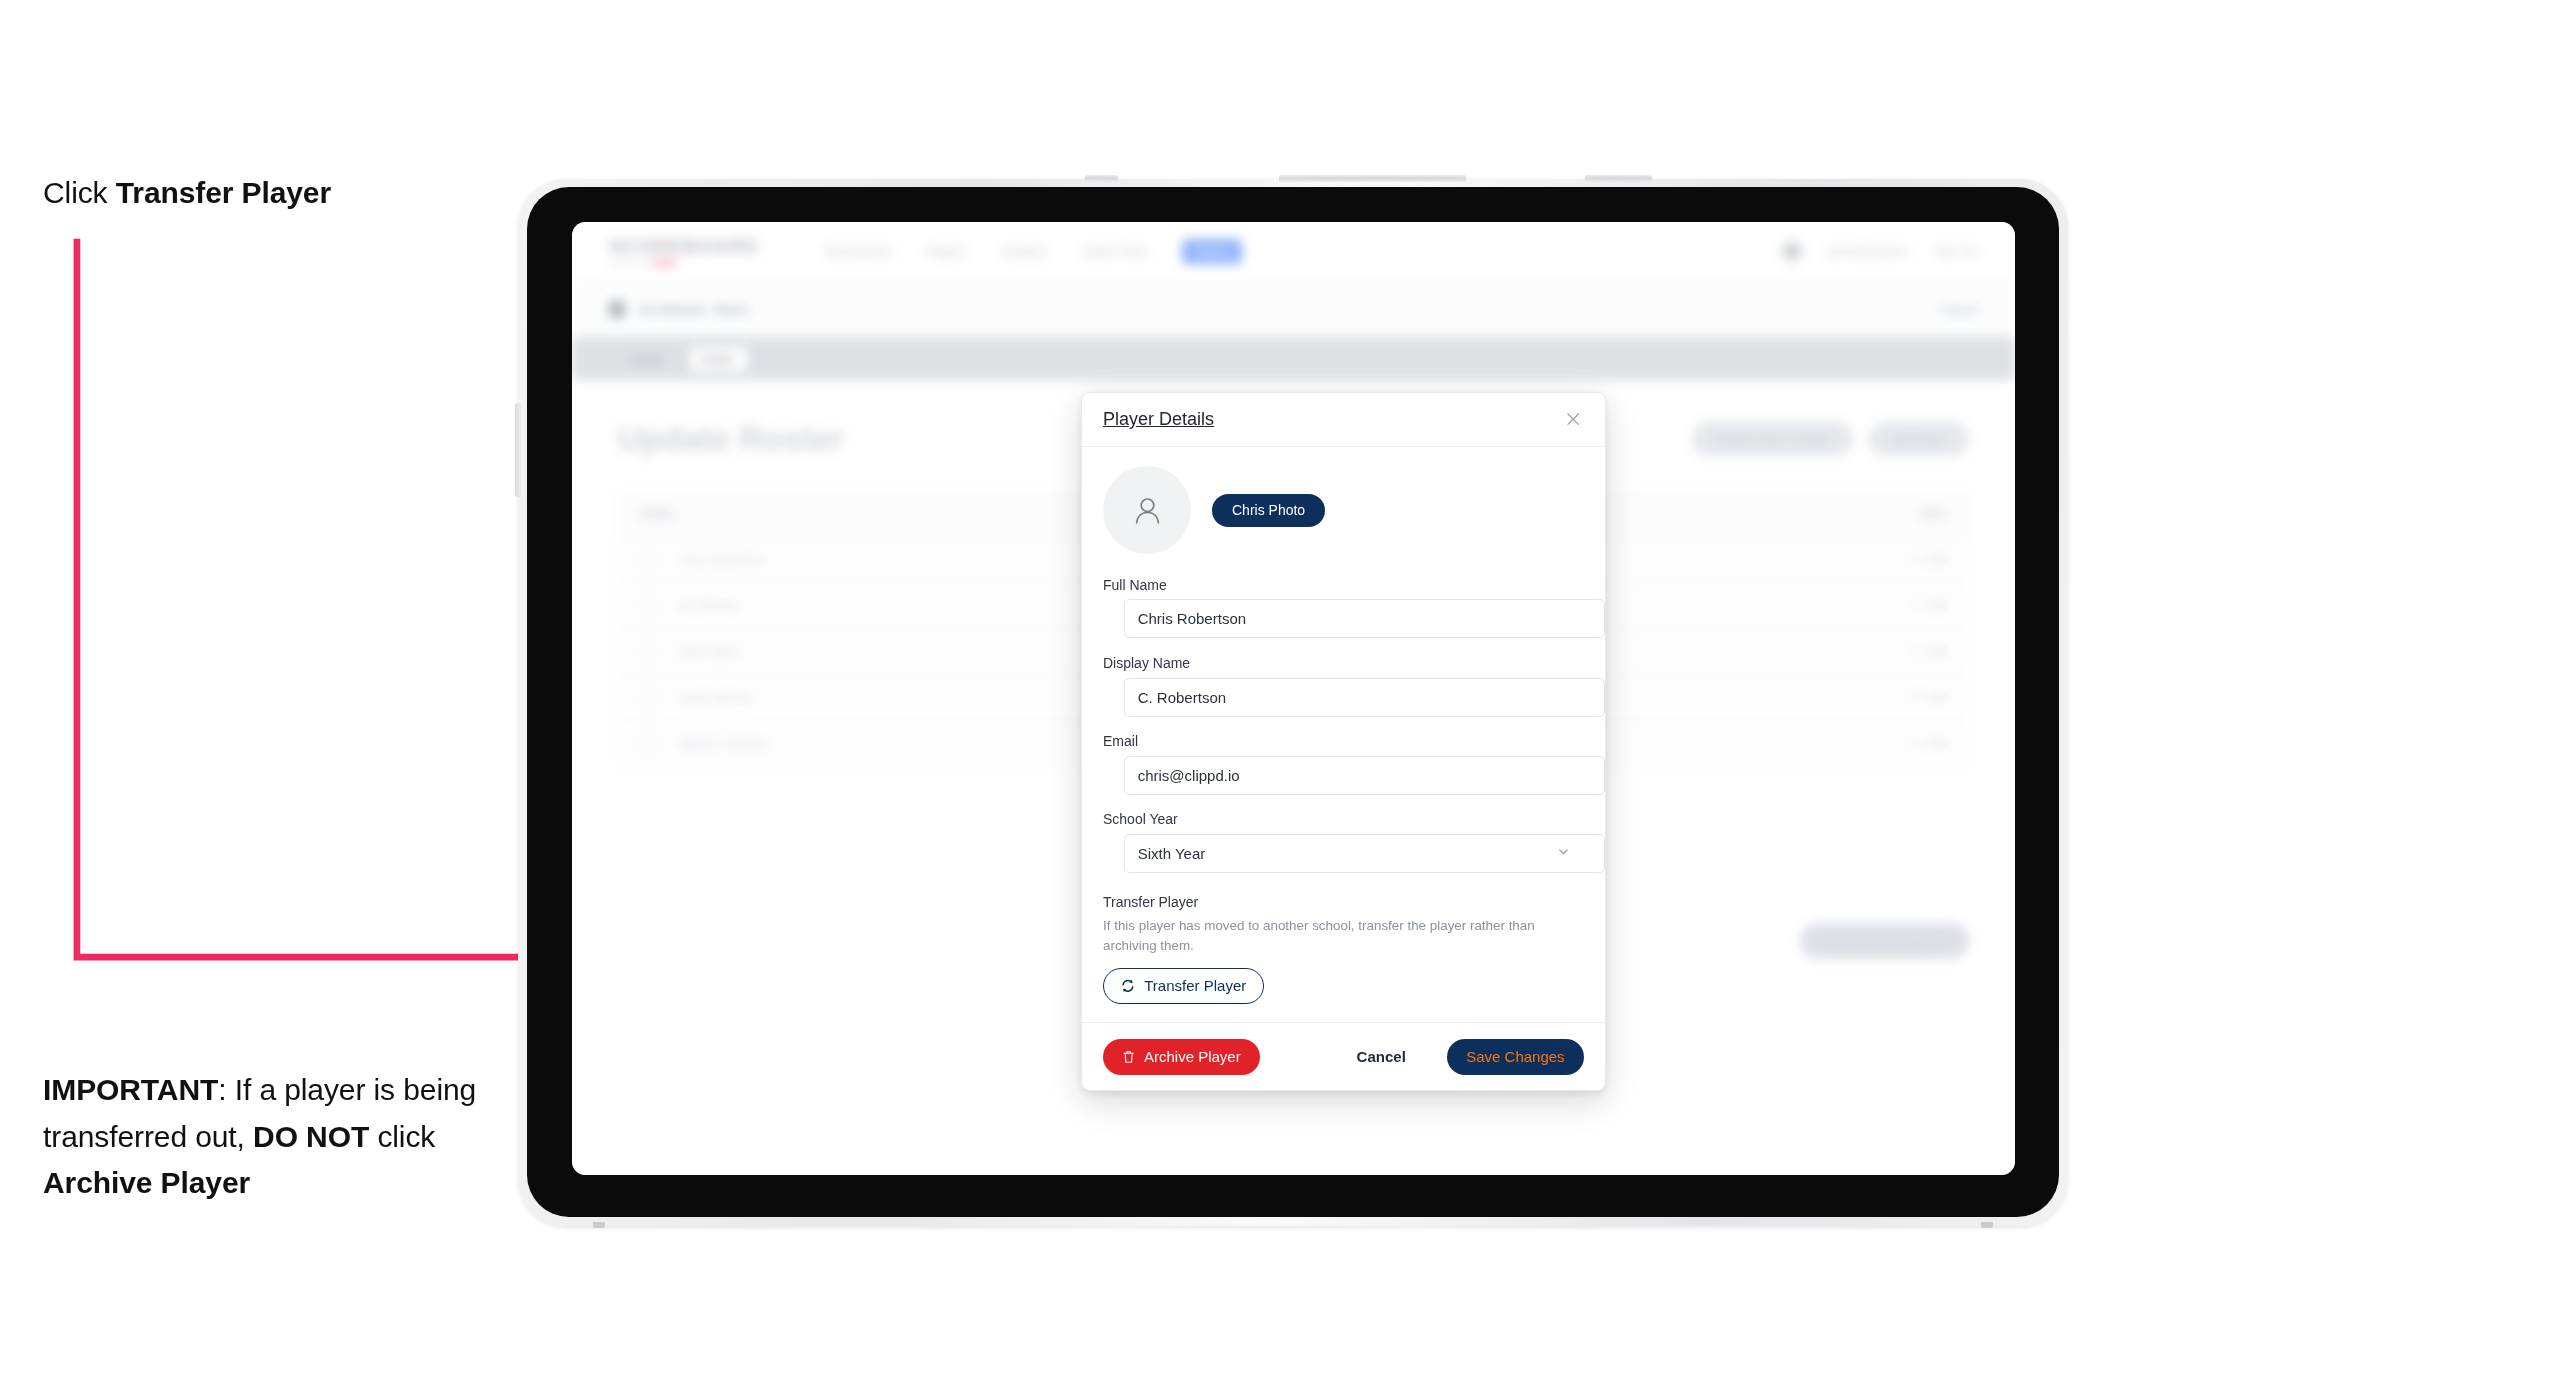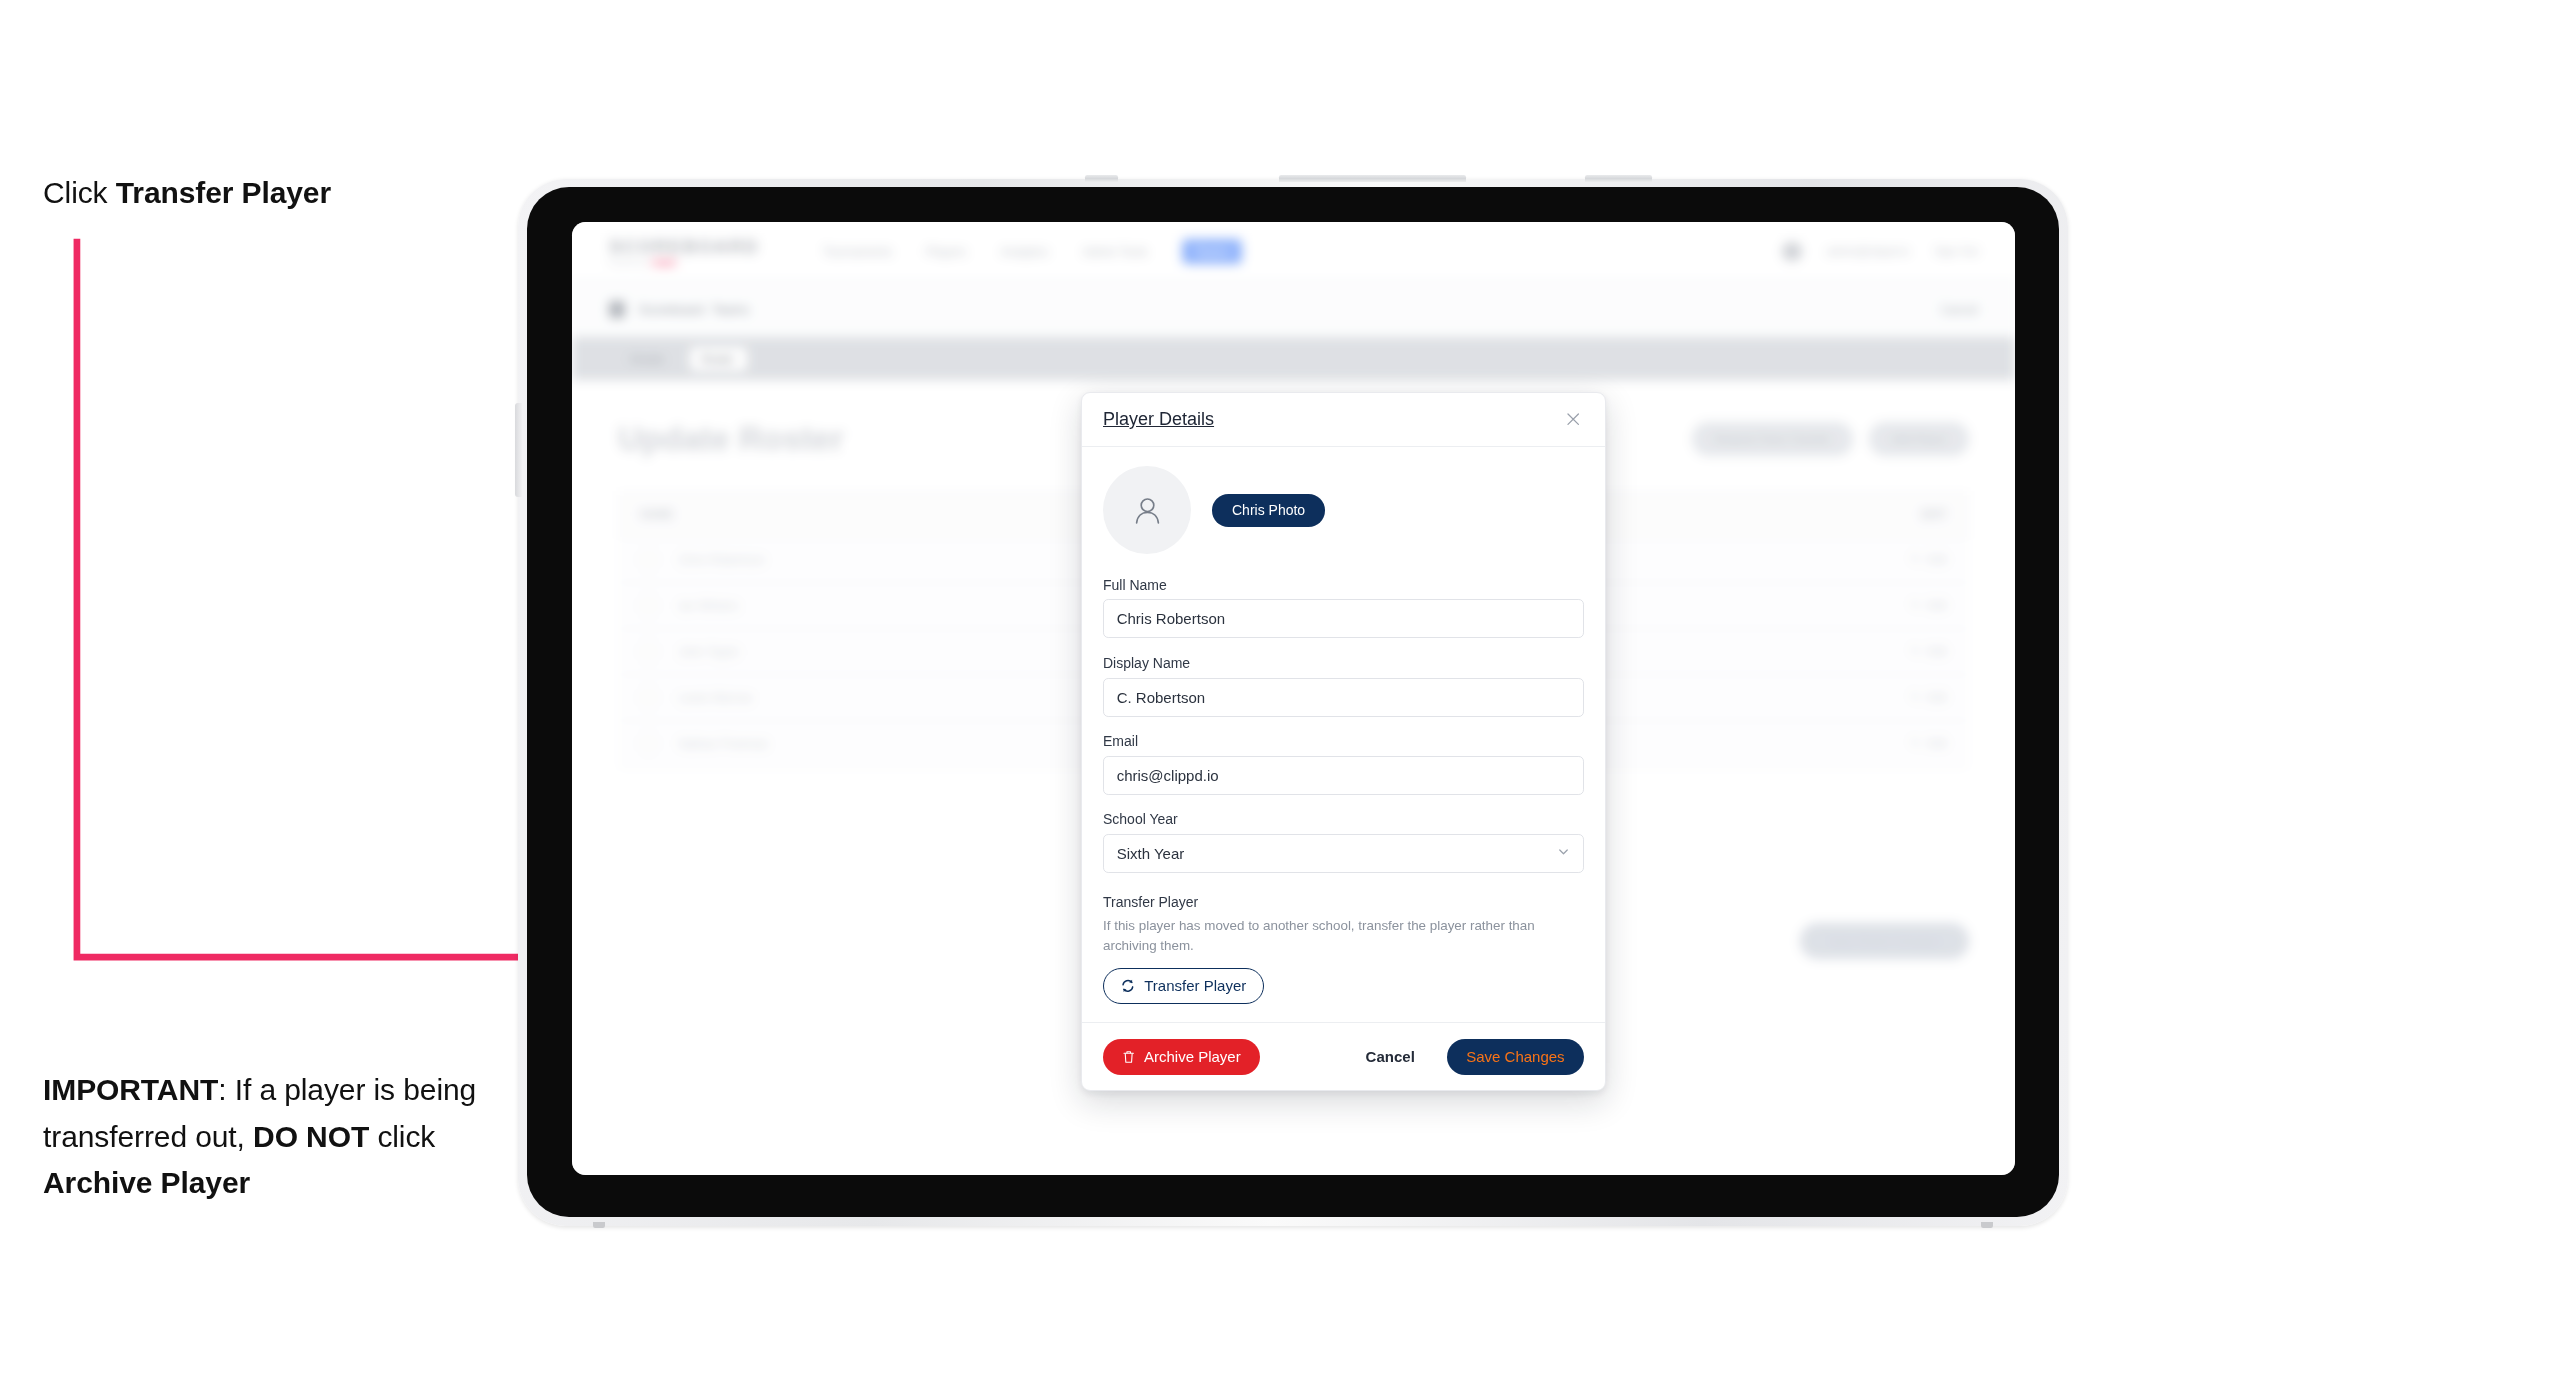--- a/index.html
+++ b/index.html
@@ -393,20 +393,21 @@
     width: 100%;
     height: 39px;
     border: 0.7px solid #e1e3e8;
     border-radius: 5.2px;
     padding: 0 12.7px;
     font-size: 15px;
     color: #2b323e;
     background: #ffffff;
     font-family: "Liberation Sans", sans-serif;
     outline: none;
+    margin-left: 21px;
   }
   .select-wrap { position: relative; }
   .select-wrap .chev {
     position: absolute;
     right: 13.4px;
     top: 50%;
     transform: translateY(-50%);
     pointer-events: none;
     color: #9aa1ac;
   }
@@ -458,21 +459,21 @@
     border-radius: 18px;
     font-size: 15px;
     font-family: "Liberation Sans", sans-serif;
     cursor: pointer;
     white-space: nowrap;
   }
   #footer-right {
     margin-left: auto;
     display: flex;
     align-items: center;
-    gap: 26px;
+    gap: 35px;
   }
   #cancel-btn {
     background: none;
     border: none;
     font-size: 15px;
     color: #242b38;
     font-weight: 700;
     font-family: "Liberation Sans", sans-serif;
     cursor: pointer;
     padding: 0 6px;

